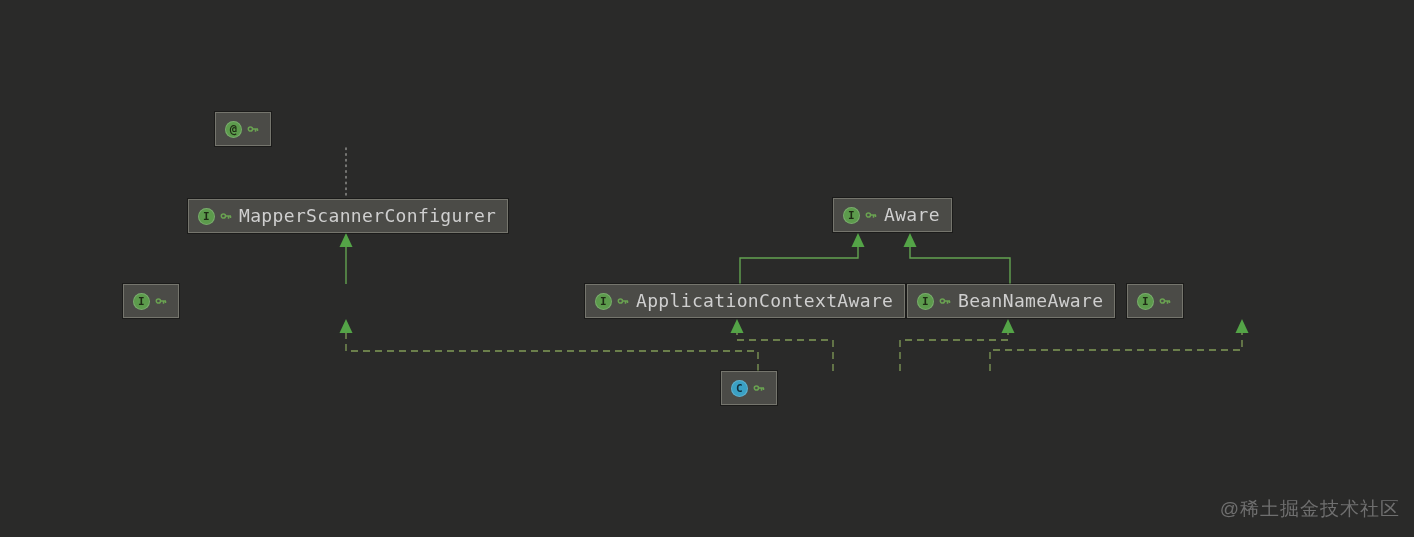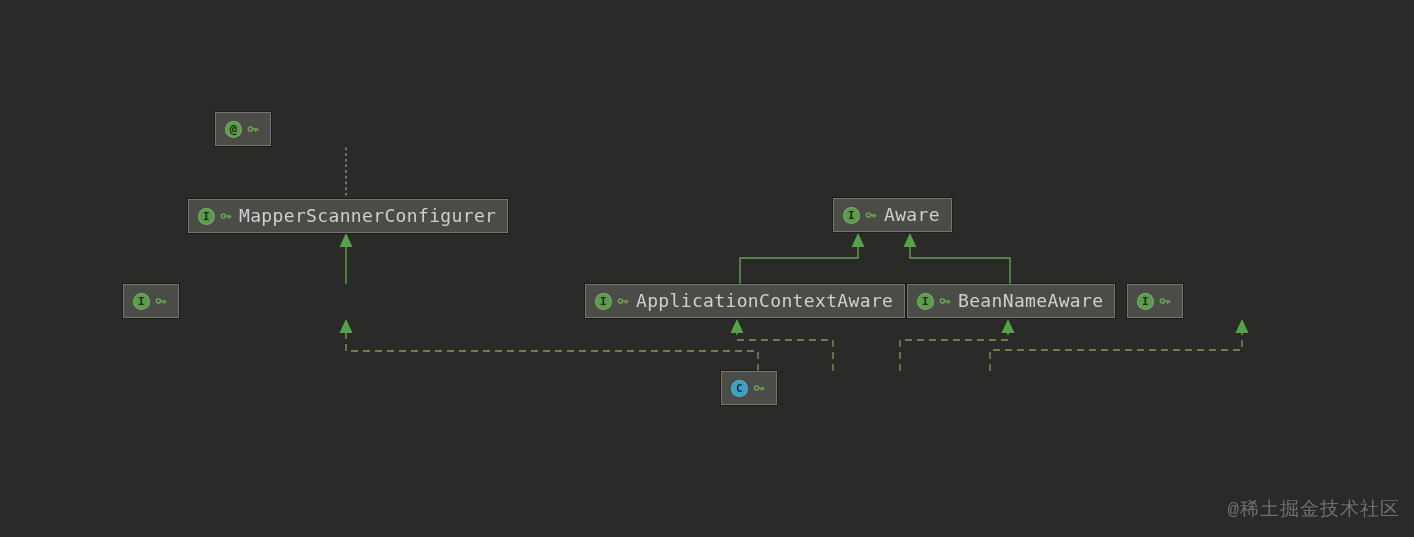--- a/index.html
+++ b/index.html
@@ -32,21 +32,21 @@
   }
   .badge-green { background:#5C9B4C; color:#1E2B14; }
   .badge-class { background:#3AA0C4; color:#0F2E3C; }
   .badge-at { font-size:12px; font-weight:bold; }
   .key-icon { display:flex; flex:0 0 auto; margin-left:-2px; }
   .node-label { position:relative; top:-1px; }
 
   .watermark {
     position:absolute; right:14px; bottom:15px;
     color:#6F6F6F; font-size:19px; letter-spacing:1px;
-    font-family:Liberation Mono, monospace;
+    font-family:Liberation Sans, sans-serif;
   }
 </style>
 </head>
 <body>
 
 <div class="stage">
 
   <svg class="edges" viewBox="0 0 1414 537">
 
     <g>

